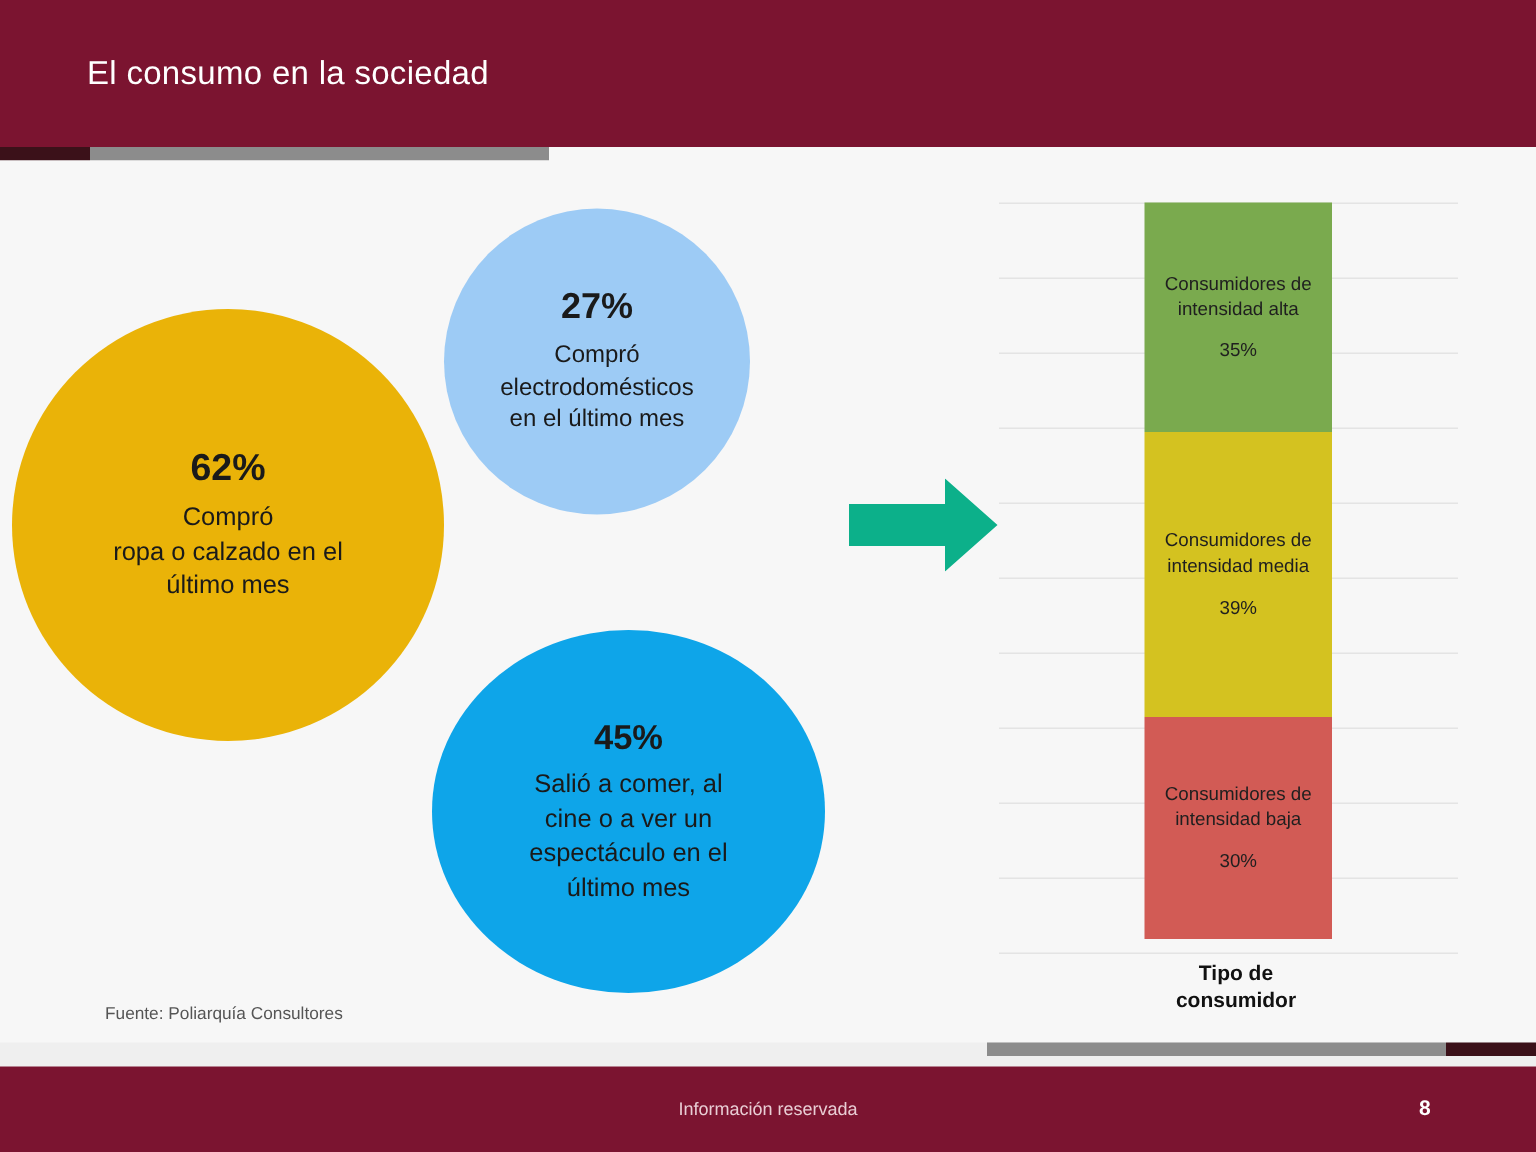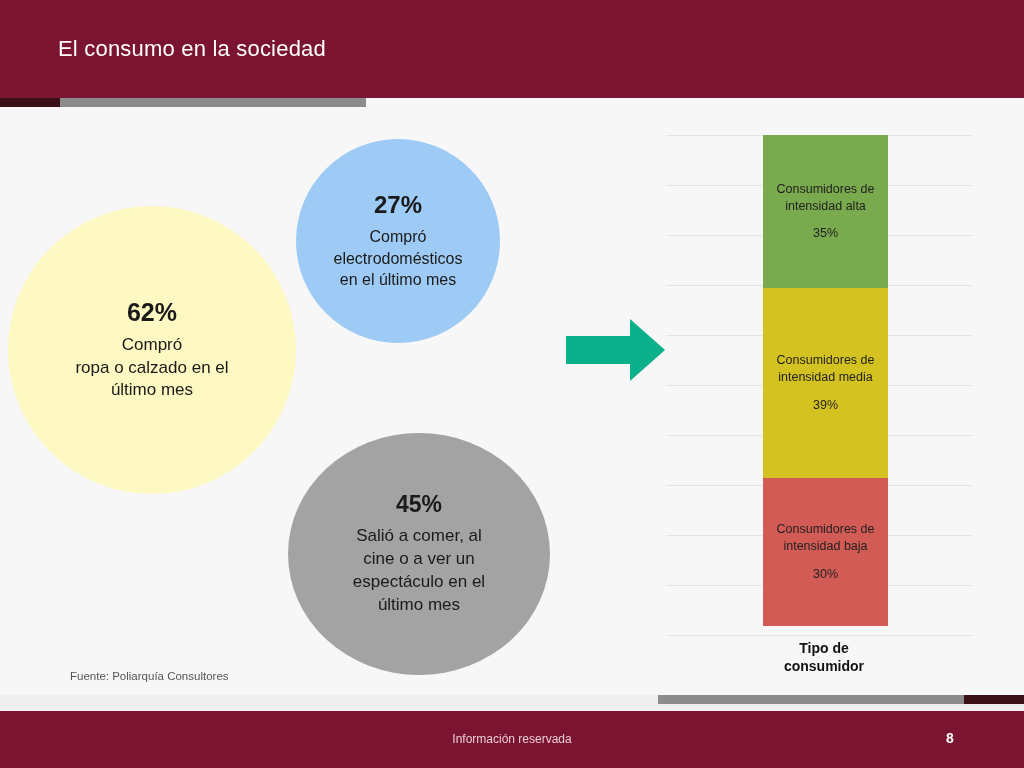--- a/index.html
+++ b/index.html
@@ -75,34 +75,34 @@
   }
   .bubble .txt {
     font-size: 17px;
     line-height: 1.35;
     white-space: pre-line;
   }
 
   #bubble-ropa {
     left: 8px; top: 99px;
     width: 288px; height: 288px;
-    background: #fef9c3;
+    background: #eab308;
   }
   #bubble-electro {
     left: 296px; top: 32px;
     width: 204px; height: 204px;
     background: #9dcbf5;
   }
   #bubble-electro .pct { font-size: 24px; }
   #bubble-electro .txt { font-size: 16px; }
 
   #bubble-salio {
-    left: 288px; top: 326px;
+    left: 288px; top: 313px;
     width: 262px; height: 242px;
-    background: #a3a3a3;
+    background: #0ea5e9;
   }
   #bubble-salio .pct { font-size: 23px; }
   #bubble-salio .txt { font-size: 17px; }
 
   
   .arrow {
     position: absolute;
     left: 566px; top: 212px;
     width: 100px; height: 62px;
   }

